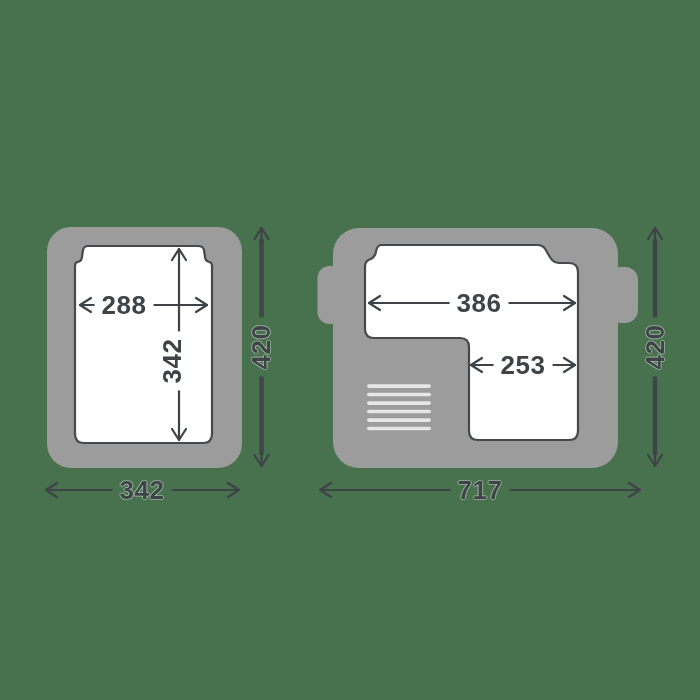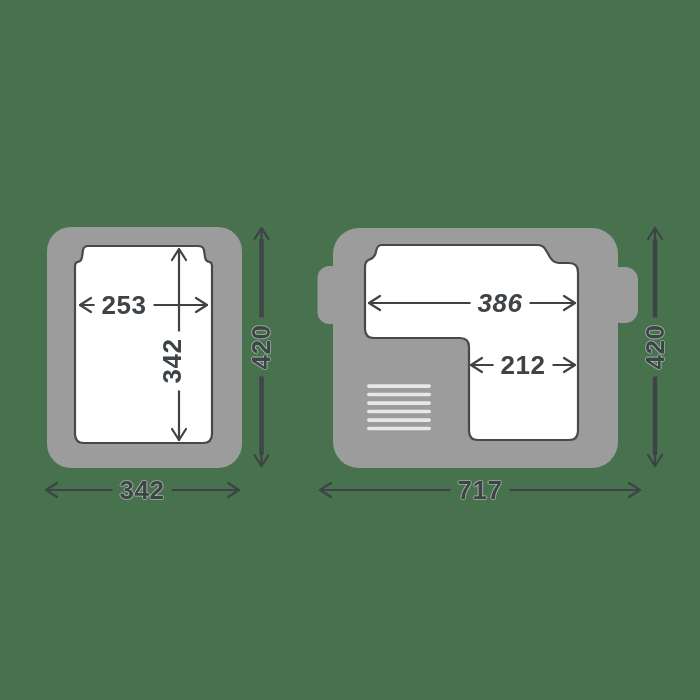--- a/index.html
+++ b/index.html
@@ -111,29 +111,29 @@
       </g>
 
       <g>
         <line x1="320" y1="490" x2="640" y2="490"></line>
         <path d="M 331,483 L 320,490 L 331,497"></path>
         <path d="M 629,483 L 640,490 L 629,497"></path>
       </g>
     </g>
   </svg>
 
-  <span class="dim on-white" style="left:124px;top:305px;">253</span>
+  <span class="dim on-white" style="left:124px;top:305px;">288</span>
 
   <span class="dim vertical on-white" style="left:172px;top:361px;">342</span>
 
   <span class="dim vertical on-green" style="left:261px;top:347px;">420</span>
 
   <span class="dim on-green" style="left:142px;top:490px;">342</span>
 
-  <span class="dim on-white" style="left:500px;top:303px;font-style:italic;">386</span>
+  <span class="dim on-white" style="left:479px;top:303px;">386</span>
 
-  <span class="dim on-white" style="left:523px;top:365px;">212</span>
+  <span class="dim on-white" style="left:523px;top:365px;">253</span>
 
   <span class="dim vertical on-green" style="left:655px;top:347px;">420</span>
 
   <span class="dim on-green" style="left:480px;top:490px;">717</span>
 
 </div>
 
 </body></html>

